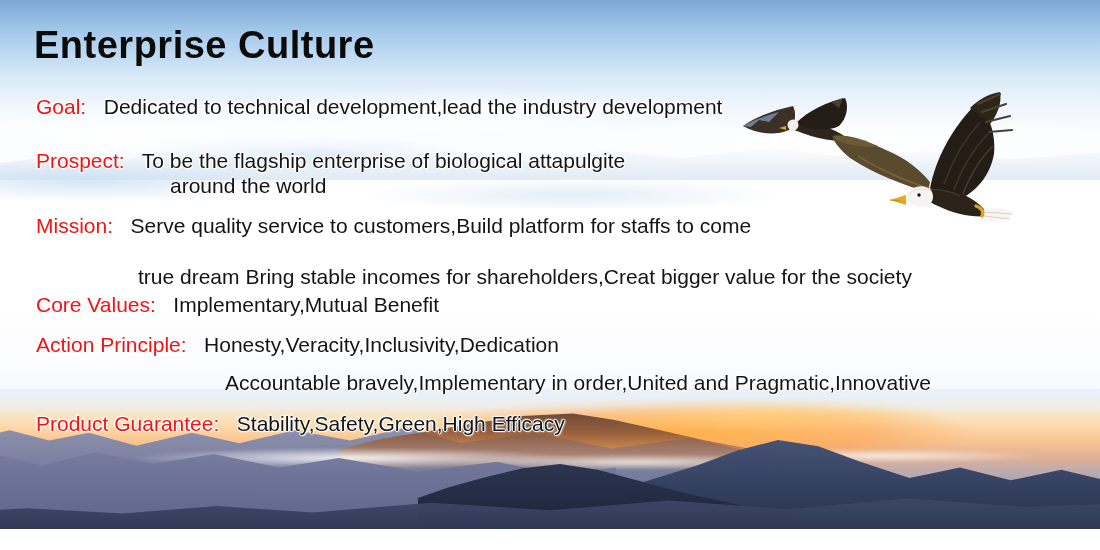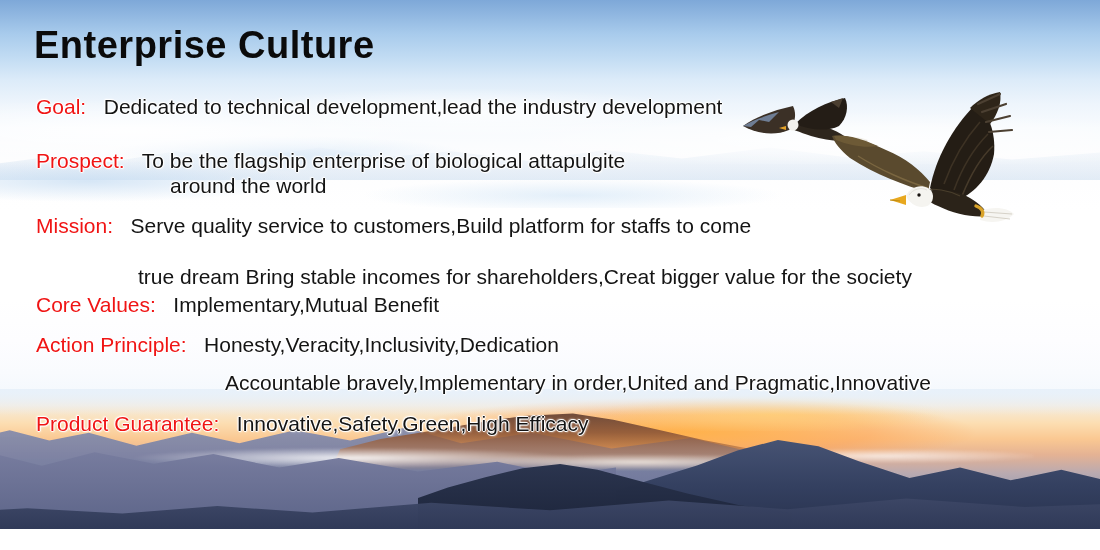--- a/index.html
+++ b/index.html
@@ -327,18 +327,18 @@
       <span class="lbl">Action Principle:&nbsp;&nbsp;</span>
       <span class="val">Honesty,Veracity,Inclusivity,Dedication</span>
     </div>
 
     <div class="line" style="left:225px; top:371px;text-align:center;">
       <span class="val">Accountable bravely,Implementary in order,United and Pragmatic,Innovative</span>
     </div>
 
     <div class="line" style="left:36px; top:412px;">
       <span class="lbl">Product Guarantee:&nbsp;&nbsp;</span>
-      <span class="val">Innovative,Safety,Green,High Efficacy</span>
+      <span class="val">Stability,Safety,Green,High Efficacy</span>
     </div>
 
   </div>
 
 </div>
 
 </body></html>

